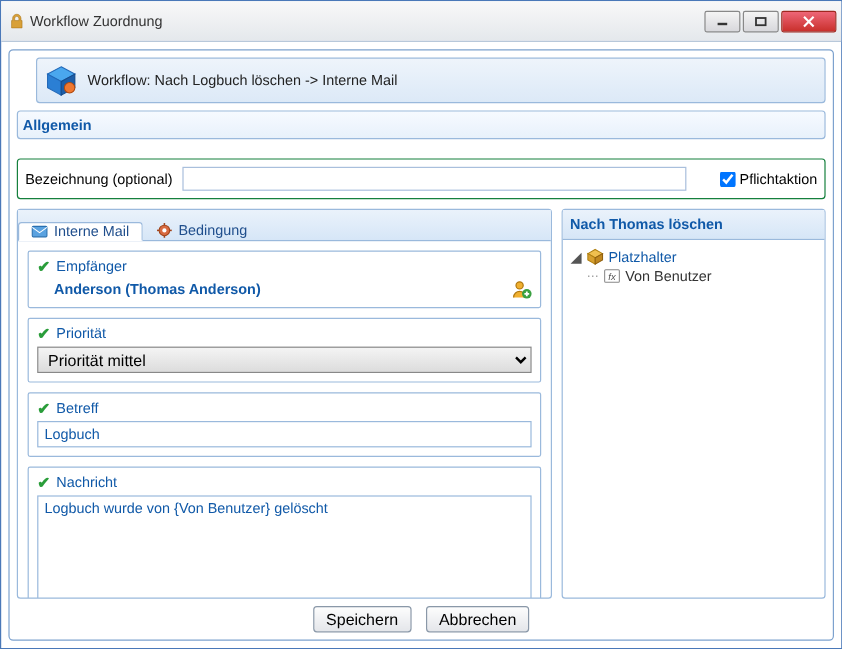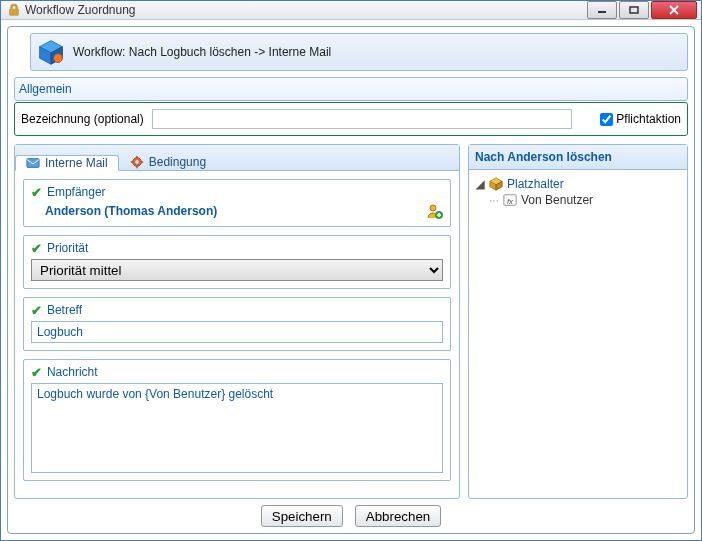--- a/index.html
+++ b/index.html
@@ -1,30 +1,30 @@
 <!DOCTYPE html>
 <html><head>
 <meta charset="utf-8">
 <style>
   * { box-sizing: border-box; }
   body { margin: 0; font-family: "Segoe UI", Tahoma, sans-serif; font-size: 12px; background: #fff; }
   .window { width: 702px; height: 541px; border: 1px solid #4a78b8; display: flex; flex-direction: column; background: #fff; }
-  .titlebar { height: 19px; background: linear-gradient(to bottom, #f8f8f8, #e4e8ec); display: flex; align-items: center; padding: 0 4px 0 6px; border-bottom: 1px solid #b8c8da; }
+  .titlebar { height: 34px; background: linear-gradient(to bottom, #f8f8f8, #e4e8ec); display: flex; align-items: center; padding: 0 4px 0 6px; border-bottom: 1px solid #b8c8da; }
   .titlebar .lock { width: 14px; height: 14px; margin-right: 4px; }
   .titlebar .title { color: #333; flex: 1; }
   .winbtns { display: flex; gap: 0; }
   .winbtn { width: 30px; height: 18px; border: 1px solid #888; border-radius: 2px; background: linear-gradient(to bottom,#f4f4f4,#d8d8dc); display: flex; align-items: center; justify-content: center; margin-left: 2px; }
   .winbtn.close { width: 46px; background: linear-gradient(to bottom,#e67,#c9302c); border-color: #a02820; color: #fff; }
   .winbtn svg { display: block; }
   .outerpad { padding: 6px; flex: 1; display: flex; flex-direction: column; min-height: 0; }
   .mainframe { flex: 1; border: 1px solid #7da2ce; border-radius: 4px; padding: 6px; display: flex; flex-direction: column; min-height: 0; background: #fff; }
   .header-row { border: 1px solid #9ab9dc; border-radius: 3px; background: linear-gradient(to bottom,#eef4fb,#dce9f7); padding: 4px 6px; display: flex; align-items: center; gap: 8px; margin-bottom: 6px; margin-left: 16px; }
   .header-row .cube { width: 28px; height: 28px; flex-shrink: 0; }
   .header-label { color: #222; }
-  .section-title { color: #1059a8; font-weight: normal; padding: 4px 2px 4px 4px; border: 1px solid #9ab9dc; border-radius: 3px; background: linear-gradient(to bottom,#f6faff,#e8f1fb); margin-bottom: 1px; }
+  .section-title { color: #1059a8; font-weight: bold; padding: 4px 2px 4px 4px; border: 1px solid #9ab9dc; border-radius: 3px; background: linear-gradient(to bottom,#f6faff,#e8f1fb); margin-bottom: 16px; }
   .general-body { border: 1px solid #15803d; border-radius: 3px; padding: 6px; display: flex; align-items: center; gap: 8px; margin-bottom: 8px; }
   .general-body input[type=text] { flex: 1; border: 1px solid #a9bfdc; height: 20px; padding: 0 4px; }
   .chk-label { display: flex; align-items: center; gap: 3px; margin-left: 20px; }
   .chk-label input { margin: 0; }
   .split { flex: 1; display: flex; gap: 8px; min-height: 0; }
   .left { flex: 1; display: flex; flex-direction: column; border: 1px solid #9ab9dc; border-radius: 3px; min-height: 0; }
   .tabs { display: flex; background: linear-gradient(to bottom,#eaf2fb,#d6e6f7); border-bottom: 1px solid #9ab9dc; height: 26px; align-items: flex-end; padding-top: 0; }
   .tab { display: flex; align-items: center; gap: 5px; padding: 0 10px; border: 1px solid transparent; color: #1f4e8c; cursor: pointer; }
   .tab.active { background: #fff; border: 1px solid #9ab9dc; border-bottom-color: #fff; border-radius: 3px 3px 0 0; margin-bottom: -1px; }
   .tab .ticon { width: 14px; height: 14px; }
@@ -166,21 +166,21 @@
                 <span class="checkmark">✔</span>
                 <span>Nachricht</span>
               </div>
               <div class="msg-val">Logbuch wurde von {Von Benutzer} gelöscht</div>
             </div>
 
           </div>
         </div>
 
         <div class="right">
-          <div class="righthead">Nach Anderson löschen</div>
+          <div class="righthead">Nach Thomas löschen</div>
           <div class="tree">
             <div class="treerow">
               <span class="tw">◢</span>
               <svg class="cube2" viewBox="0 0 16 16">
                   <polygon points="8,1 15,5 8,9 1,5" fill="#f0c050" stroke="#b08010"></polygon>
                   <polygon points="1,5 8,9 8,15 1,11" fill="#d8a030" stroke="#b08010"></polygon>
                   <polygon points="15,5 8,9 8,15 15,11" fill="#c08820" stroke="#906010"></polygon>
                 </svg>
               <span>Platzhalter</span>
             </div>

